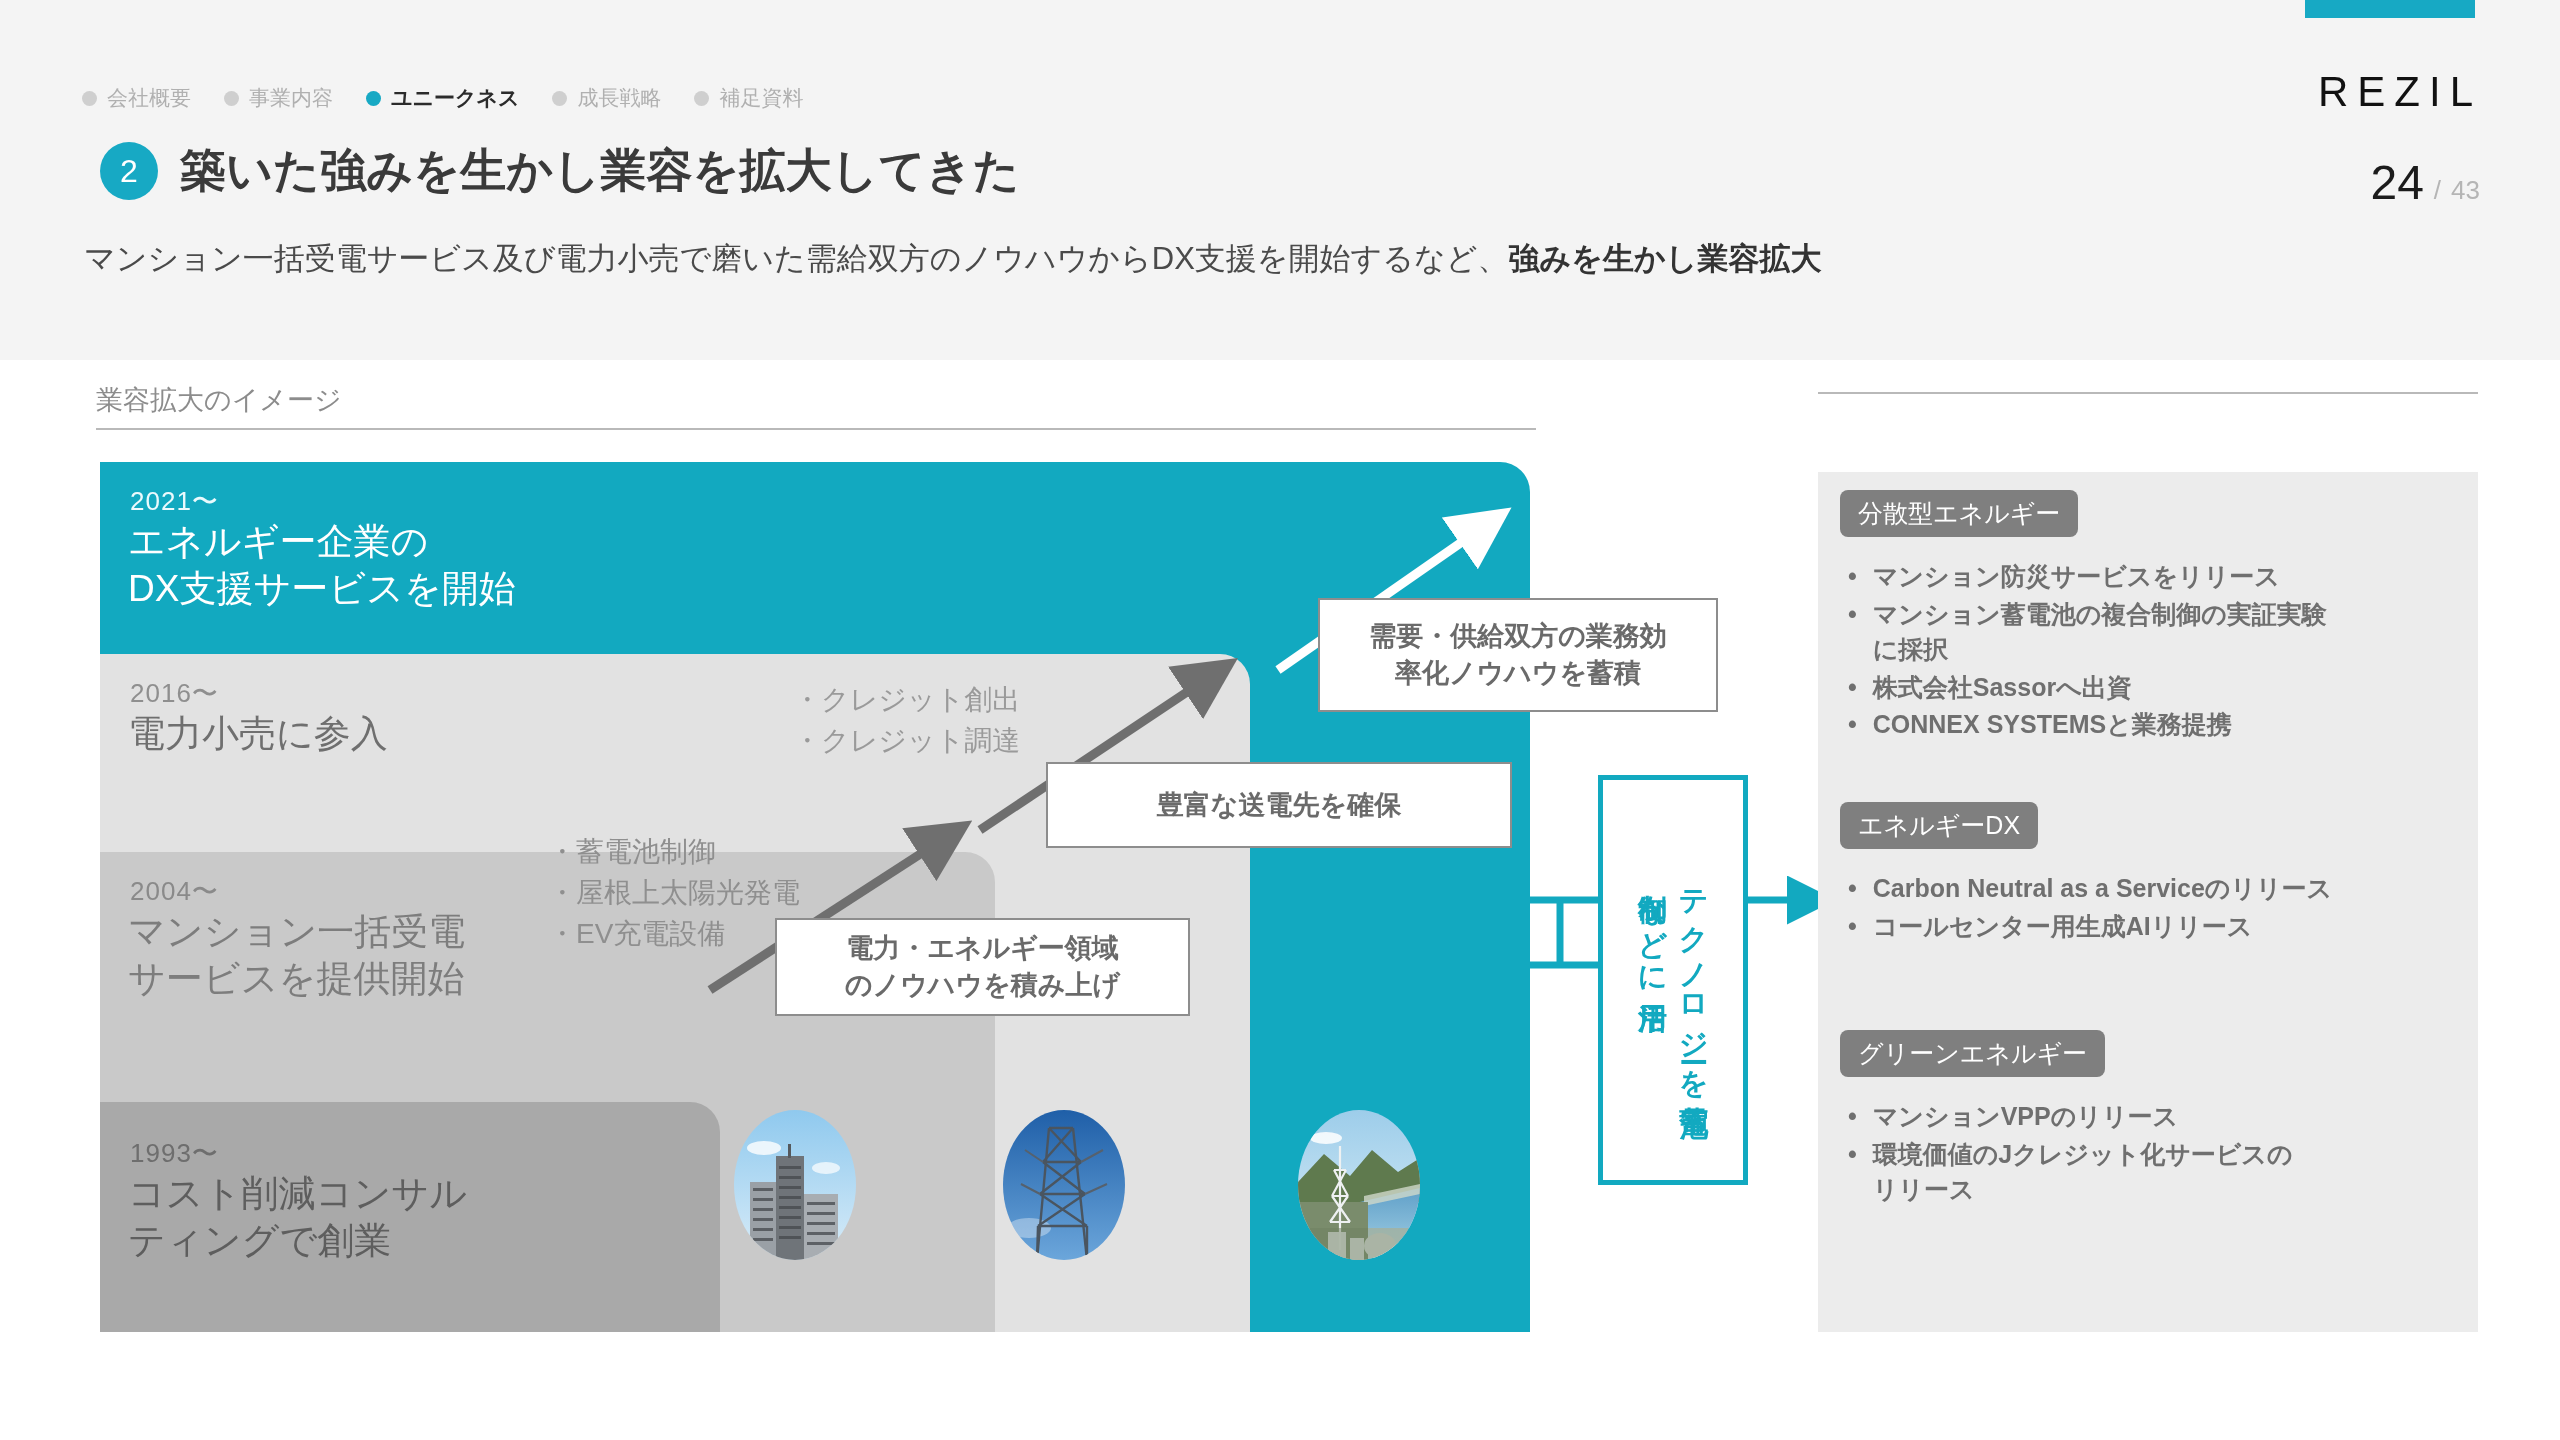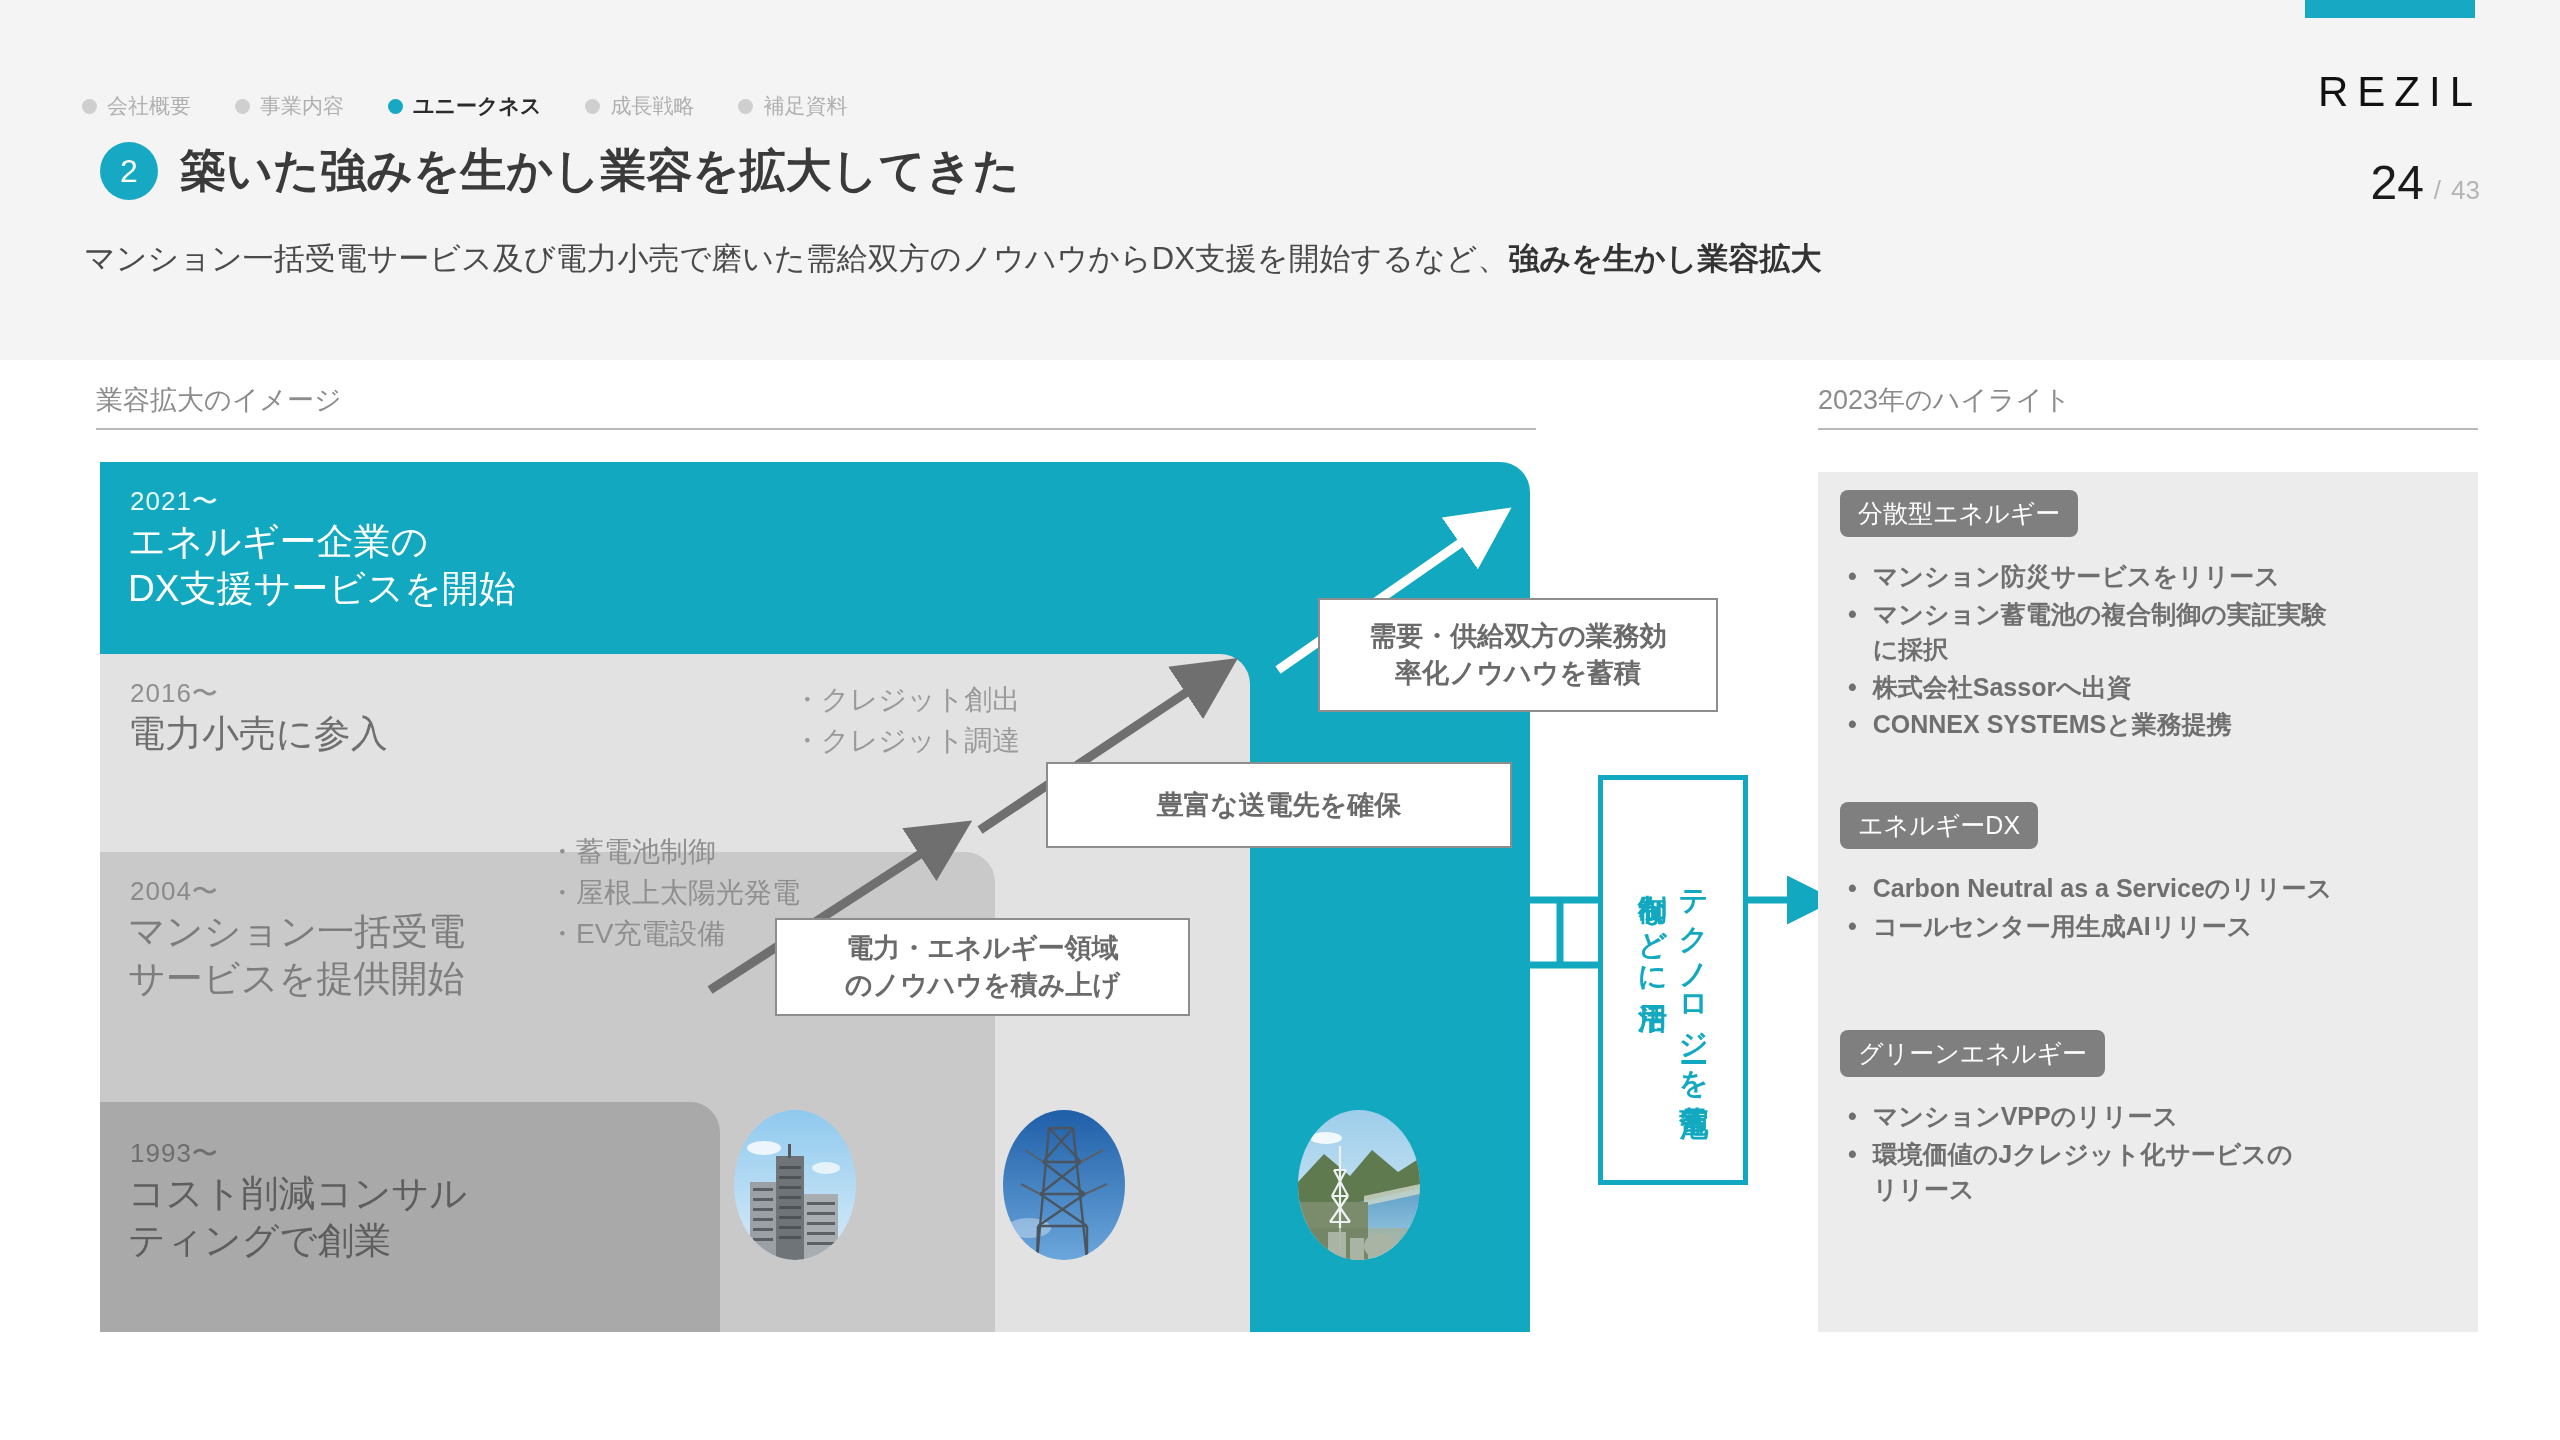--- a/index.html
+++ b/index.html
@@ -27,22 +27,22 @@
   }
   .pager {
     position: absolute; right: 80px; top: 155px;
     display: flex; align-items: baseline; gap: 10px;
   }
   .pager .cur { font-size: 48px; color: #1b1b1b; font-weight: 400; }
   .pager .sep { font-size: 26px; color: #b5b5b5; }
   .pager .tot { font-size: 26px; color: #b5b5b5; }
 
   .navtabs {
-    position: absolute; left: 82px; top: 92px;
-    display: flex; align-items: center; gap: 44px;
+    position: absolute; left: 82px; top: 84px;
+    display: flex; align-items: center; gap: 33px;
   }
   .navtab { display: flex; align-items: center; gap: 10px; }
   .navtab .dot {
     width: 15px; height: 15px; border-radius: 50%; background: #cfcfcf;
     display: block;
   }
   .navtab .lbl { font-size: 21px; color: #b0b0b0; font-weight: 400; white-space: nowrap; }
   .navtab.active .dot { background: #17a9c4; }
   .navtab.active .lbl { color: #2b2b2b; font-weight: 700; }
 
@@ -202,21 +202,20 @@
     <div class="title-text">築いた強みを生かし業容を拡大してきた</div>
   </div>
 
   <div class="subtitle"><span>マンション一括受電サービス及び電力小売で磨いた需給双方のノウハウからDX支援を開始するなど、</span><b>強みを生かし業容拡大</b></div>
 
   <div class="sec-head sec-left">
     <div class="sh-label">業容拡大のイメージ</div>
     <div class="sh-rule"></div>
   </div>
   <div class="sec-head sec-right">
-    <div class="sh-label">2023年のハイライト</div>
     <div class="sh-rule"></div>
   </div>
 
   <div class="stack">
     <div class="layer l-2021">
       <div class="yr">2021〜</div>
       <div class="hd">エネルギー企業の
 DX支援サービスを開始</div>
     </div>
     <div class="layer l-2016">

